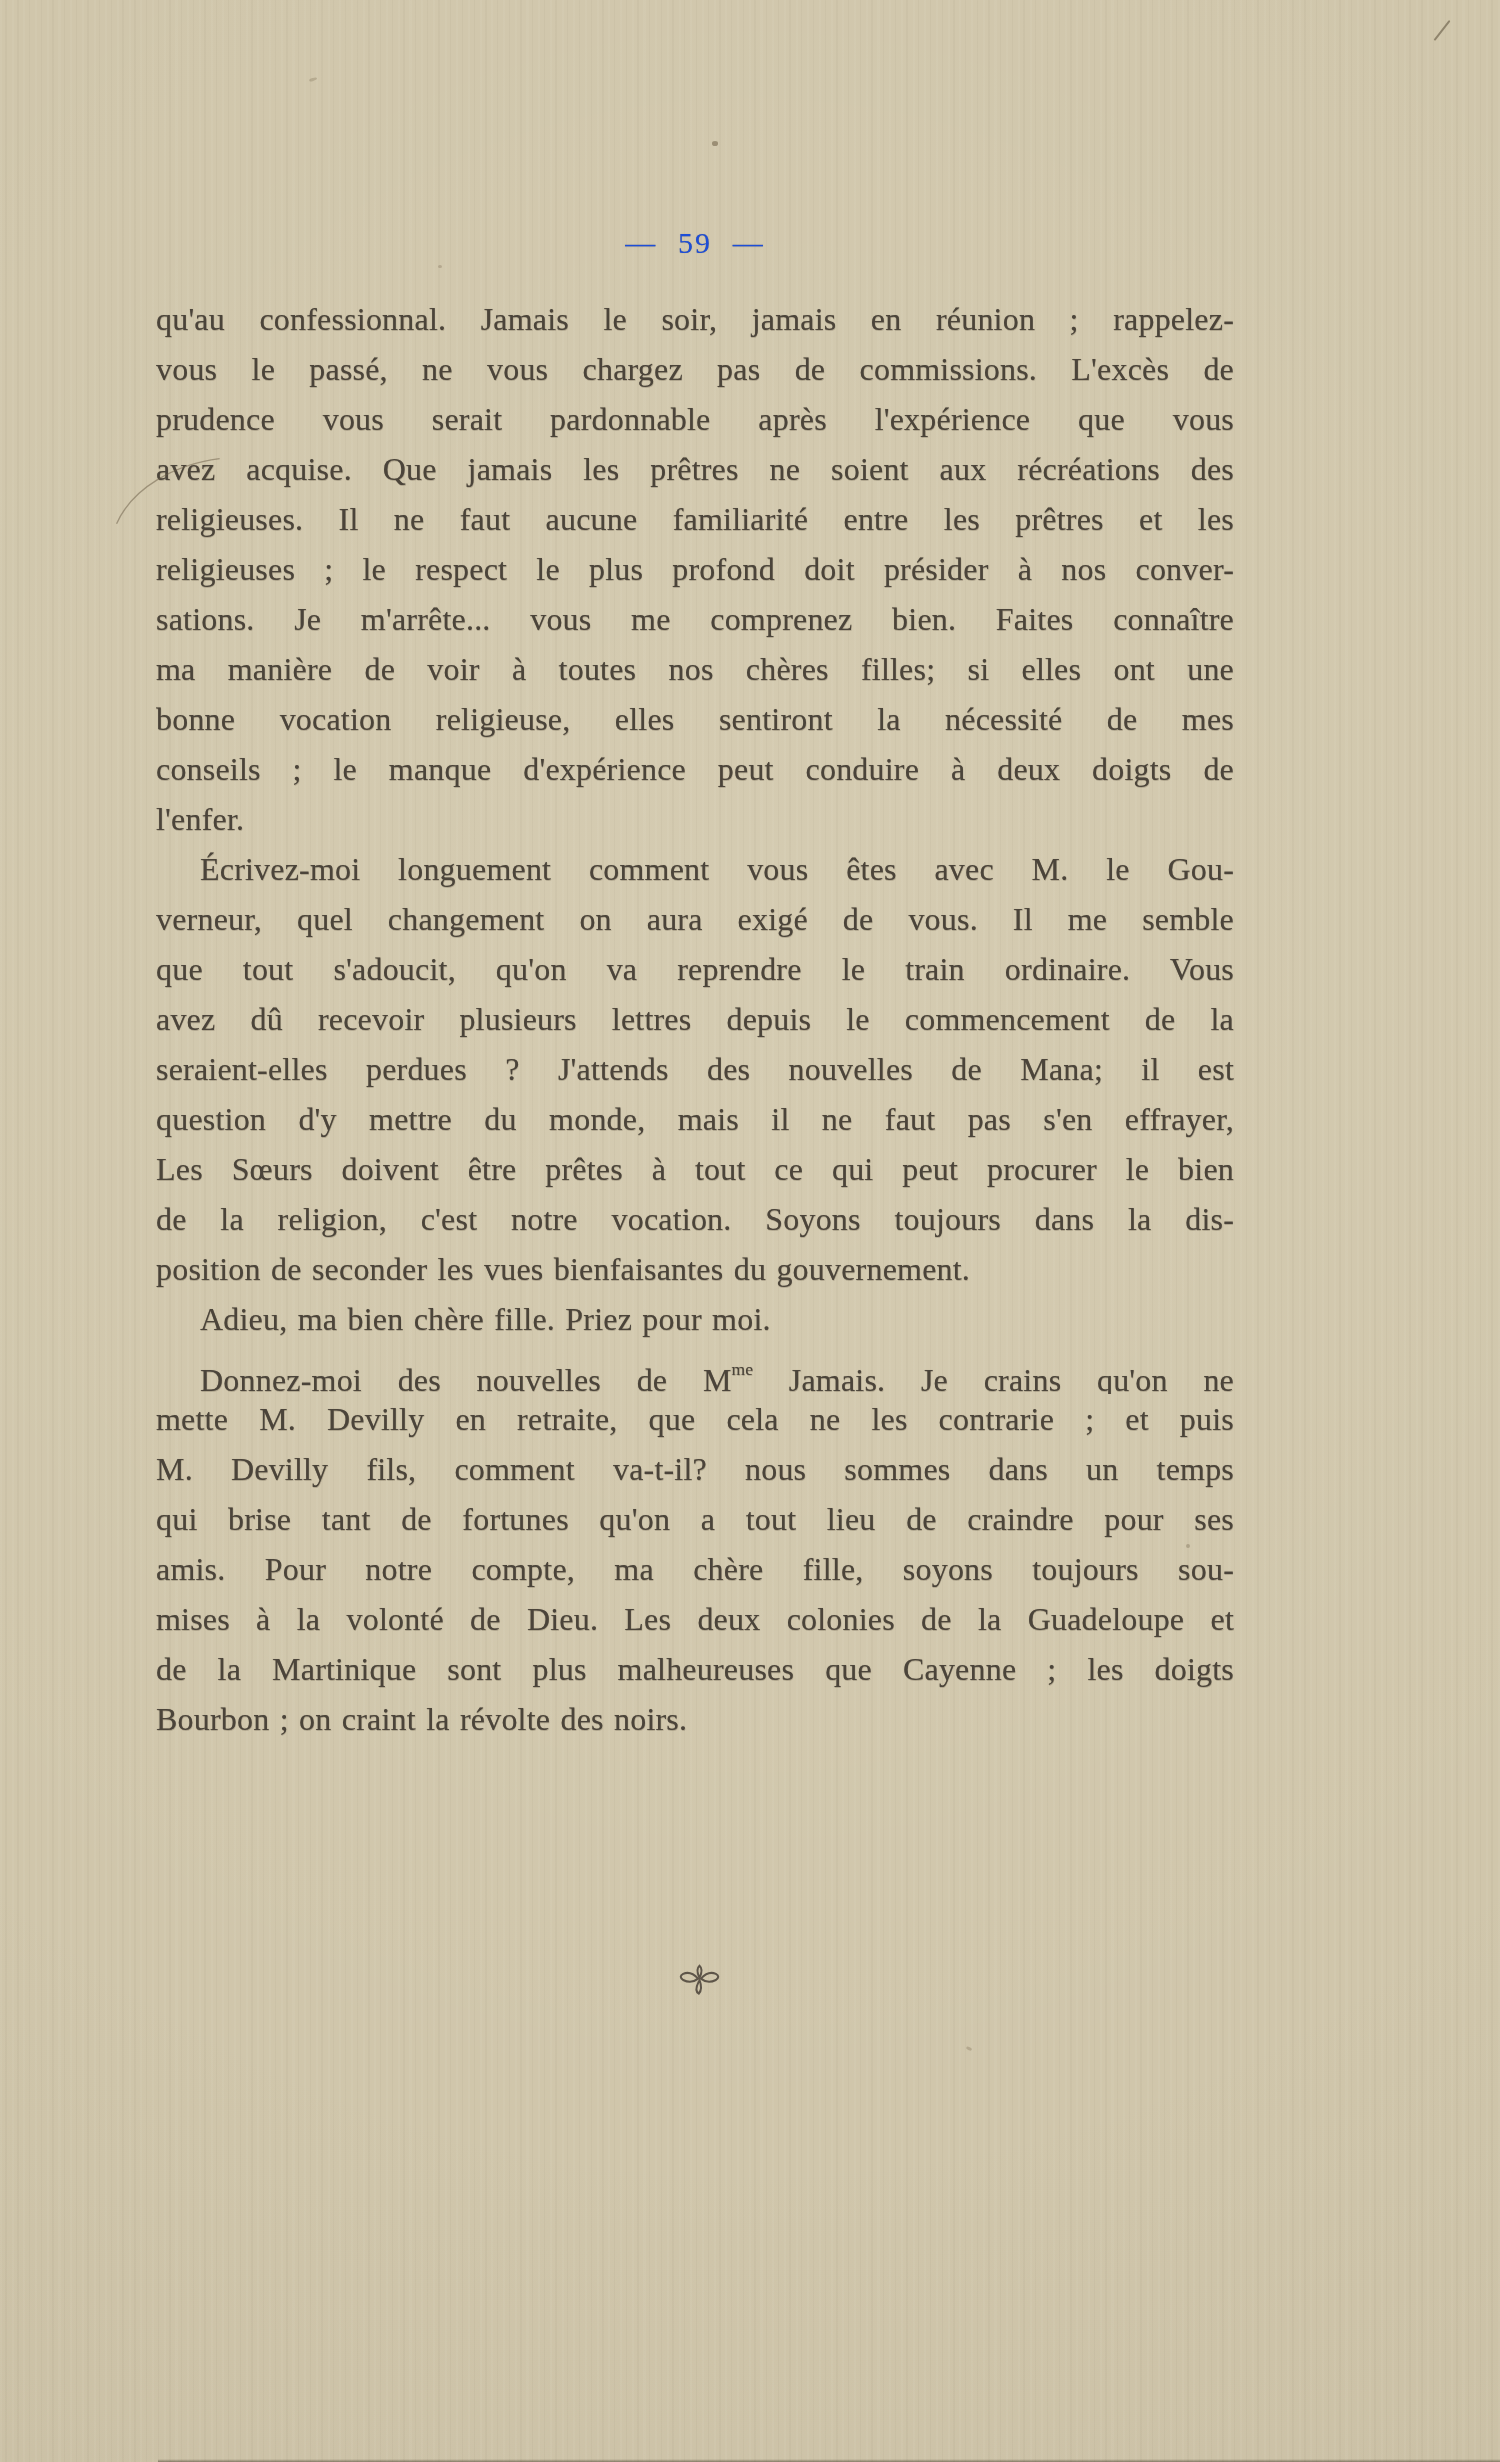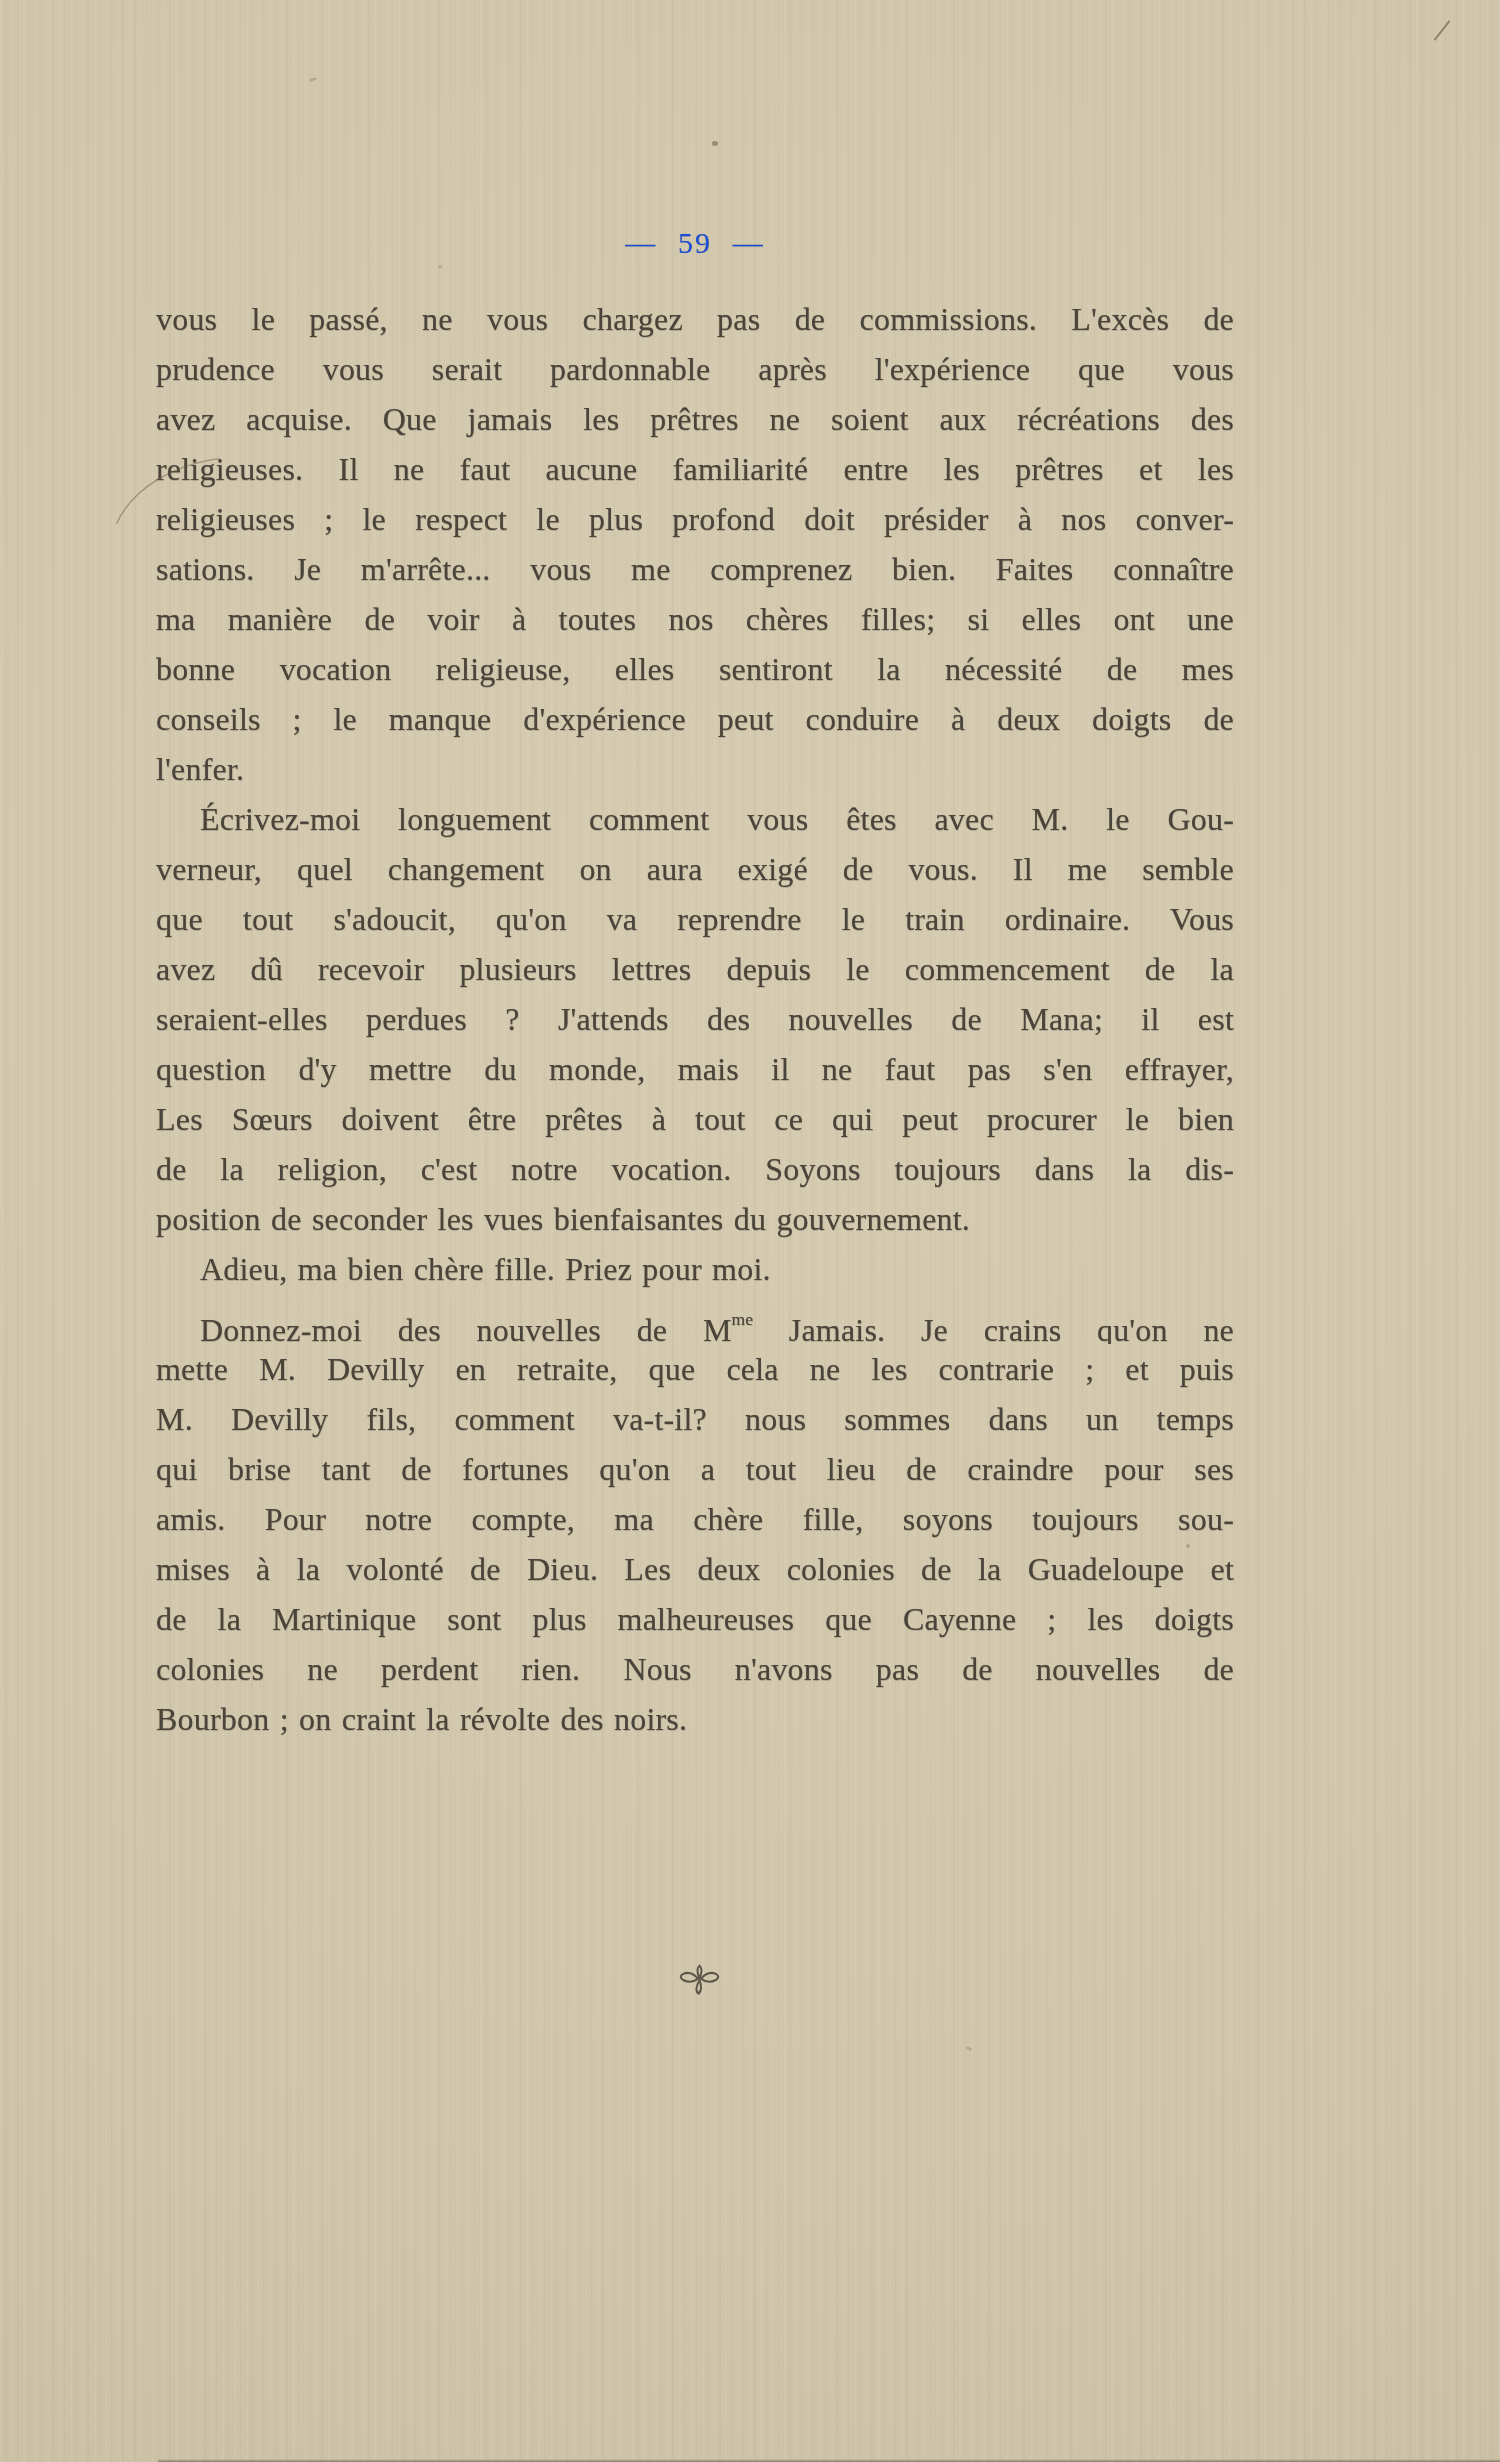--- a/index.html
+++ b/index.html
@@ -55,20 +55,21 @@
   .s6{left:438px;top:265px;width:4.1px;height:3.4px;background:rgba(115,100,75,0.3);}
 </style>
 </head>
 <body>
 
 <div class="paper-texture"></div>
 
 <div class="page-number">— 59 —</div>
 
 <div class="text-block">
+  <div class="line">qu'au confessionnal. Jamais le soir, jamais en réunion ; rappelez-</div>
   <div class="line">vous le passé, ne vous chargez pas de commissions. L'excès de</div>
   <div class="line">prudence vous serait pardonnable après l'expérience que vous</div>
   <div class="line">avez acquise. Que jamais les prêtres ne soient aux récréations des</div>
   <div class="line">religieuses. Il ne faut aucune familiarité entre les prêtres et les</div>
   <div class="line">religieuses ; le respect le plus profond doit présider à nos conver-</div>
   <div class="line">sations. Je m'arrête... vous me comprenez bien. Faites connaître</div>
   <div class="line">ma manière de voir à toutes nos chères filles; si elles ont une</div>
   <div class="line">bonne vocation religieuse, elles sentiront la nécessité de mes</div>
   <div class="line">conseils ; le manque d'expérience peut conduire à deux doigts de</div>
   <div class="line nj">l'enfer.</div>
@@ -82,21 +83,20 @@
   <div class="line">de la religion, c'est notre vocation. Soyons toujours dans la dis-</div>
   <div class="line nj">position de seconder les vues bienfaisantes du gouvernement.</div>
   <div class="line nj ind">Adieu, ma bien chère fille. Priez pour moi.</div>
   <div class="line ind"><span>Donnez-moi des nouvelles de M</span><span class="sup">me</span><span> Jamais. Je crains qu'on ne</span></div>
   <div class="line">mette M. Devilly en retraite, que cela ne les contrarie ; et puis</div>
   <div class="line">M. Devilly fils, comment va-t-il? nous sommes dans un temps</div>
   <div class="line">qui brise tant de fortunes qu'on a tout lieu de craindre pour ses</div>
   <div class="line">amis. Pour notre compte, ma chère fille, soyons toujours sou-</div>
   <div class="line">mises à la volonté de Dieu. Les deux colonies de la Guadeloupe et</div>
   <div class="line">de la Martinique sont plus malheureuses que Cayenne ; les doigts</div>
-  <div class="line">colonies ne perdent rien. Nous n'avons pas de nouvelles de</div>
   <div class="line nj">Bourbon ; on craint la révolte des noirs.</div>
 </div>
 
 <svg class="ornament" viewBox="0 0 66 58">
   <g fill="none" stroke="#4a4238" stroke-width="3" opacity="0.85" stroke-linecap="round">
     <path d="M31 27 Q20 15 9 20 Q2 24 9 29 Q21 35 31 27 Z"></path>
     <path d="M35 27 Q46 15 57 20 Q64 24 57 29 Q45 35 35 27 Z"></path>
     <path d="M33 26 Q27 13 33 8 Q39 13 33 26"></path>
     <path d="M33 29 Q38 42 32 49 Q25 45 32 31"></path>
   </g>

